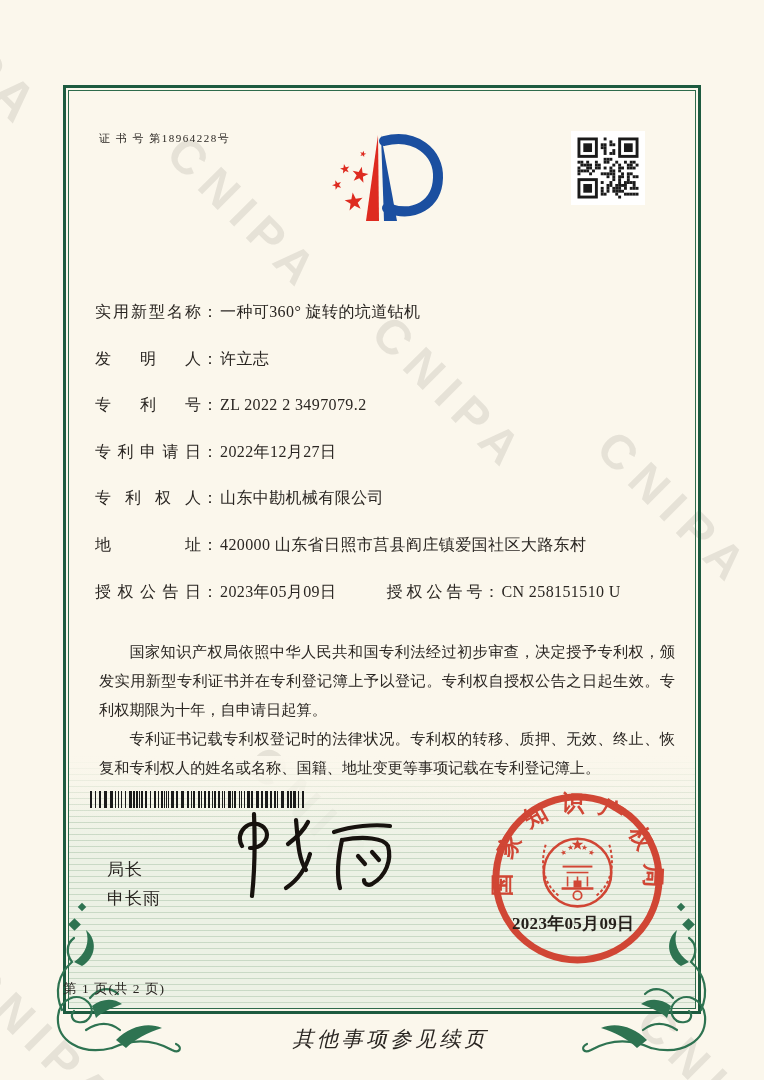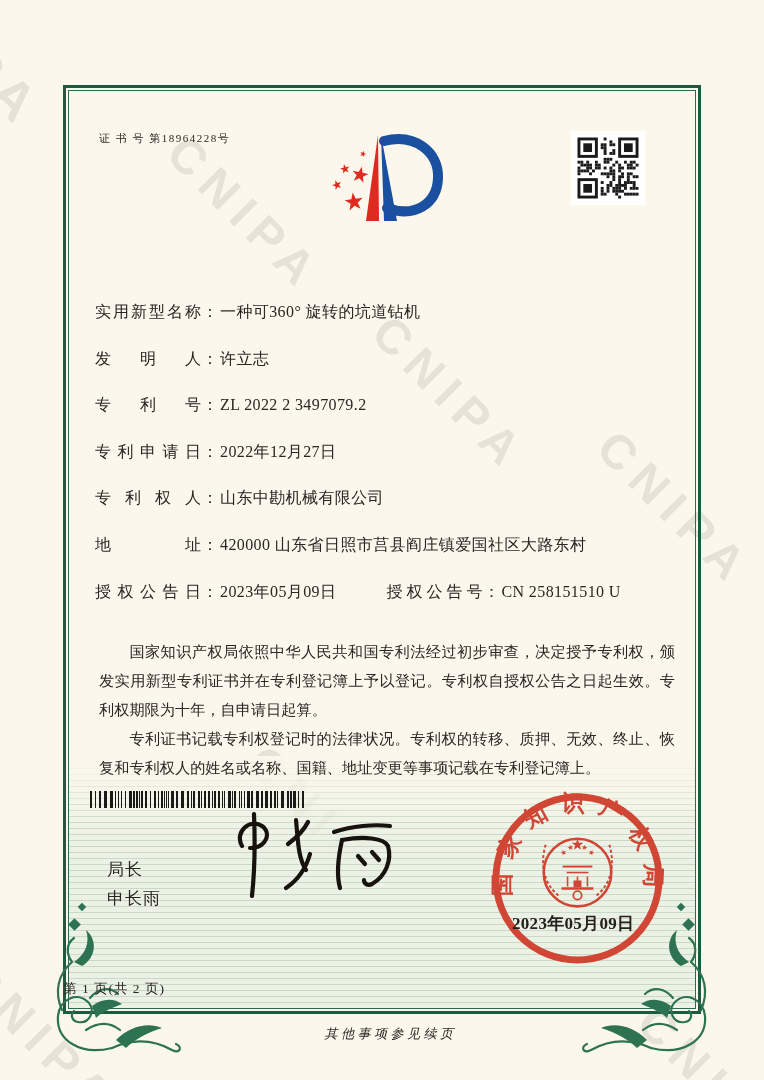--- a/index.html
+++ b/index.html
@@ -34,21 +34,21 @@
          line-height:29px;text-align:justify;margin-top:20px;}
   .paras p{margin:0;text-indent:2em;}
   .officer{position:absolute;left:107px;z-index:4;font-family:Liberation Mono, monospace;
            font-size:17px;font-weight:500;letter-spacing:1px;}
   .officer.t{top:858px;}
   .officer.n{top:887px;text-align:right;}
   .seal-date{position:absolute;left:512px;top:912px;width:130px;font-size:17px;font-weight:700;
              color:#26201c;z-index:6;letter-spacing:0.3px;}
   .footer-page{position:absolute;left:63px;width:638px;top:980px;
                font-size:13.5px;z-index:4;letter-spacing:1px;}
-  .note{position:absolute;left:17px;right:0;top:1025px;text-align:center;font-size:13px;
+  .note{position:absolute;left:17px;right:0;top:1025px;text-align:center;font-size:21px;
         letter-spacing:3.5px;font-style:italic;z-index:4;}
   svg{display:block;}
   .abs{position:absolute;}
 </style>
 </head>
 <body>
 
 <div class="page">
 
   <div class="wm" style="left:-95px;top:-55px;font-size:54px;">CNIPA</div>

